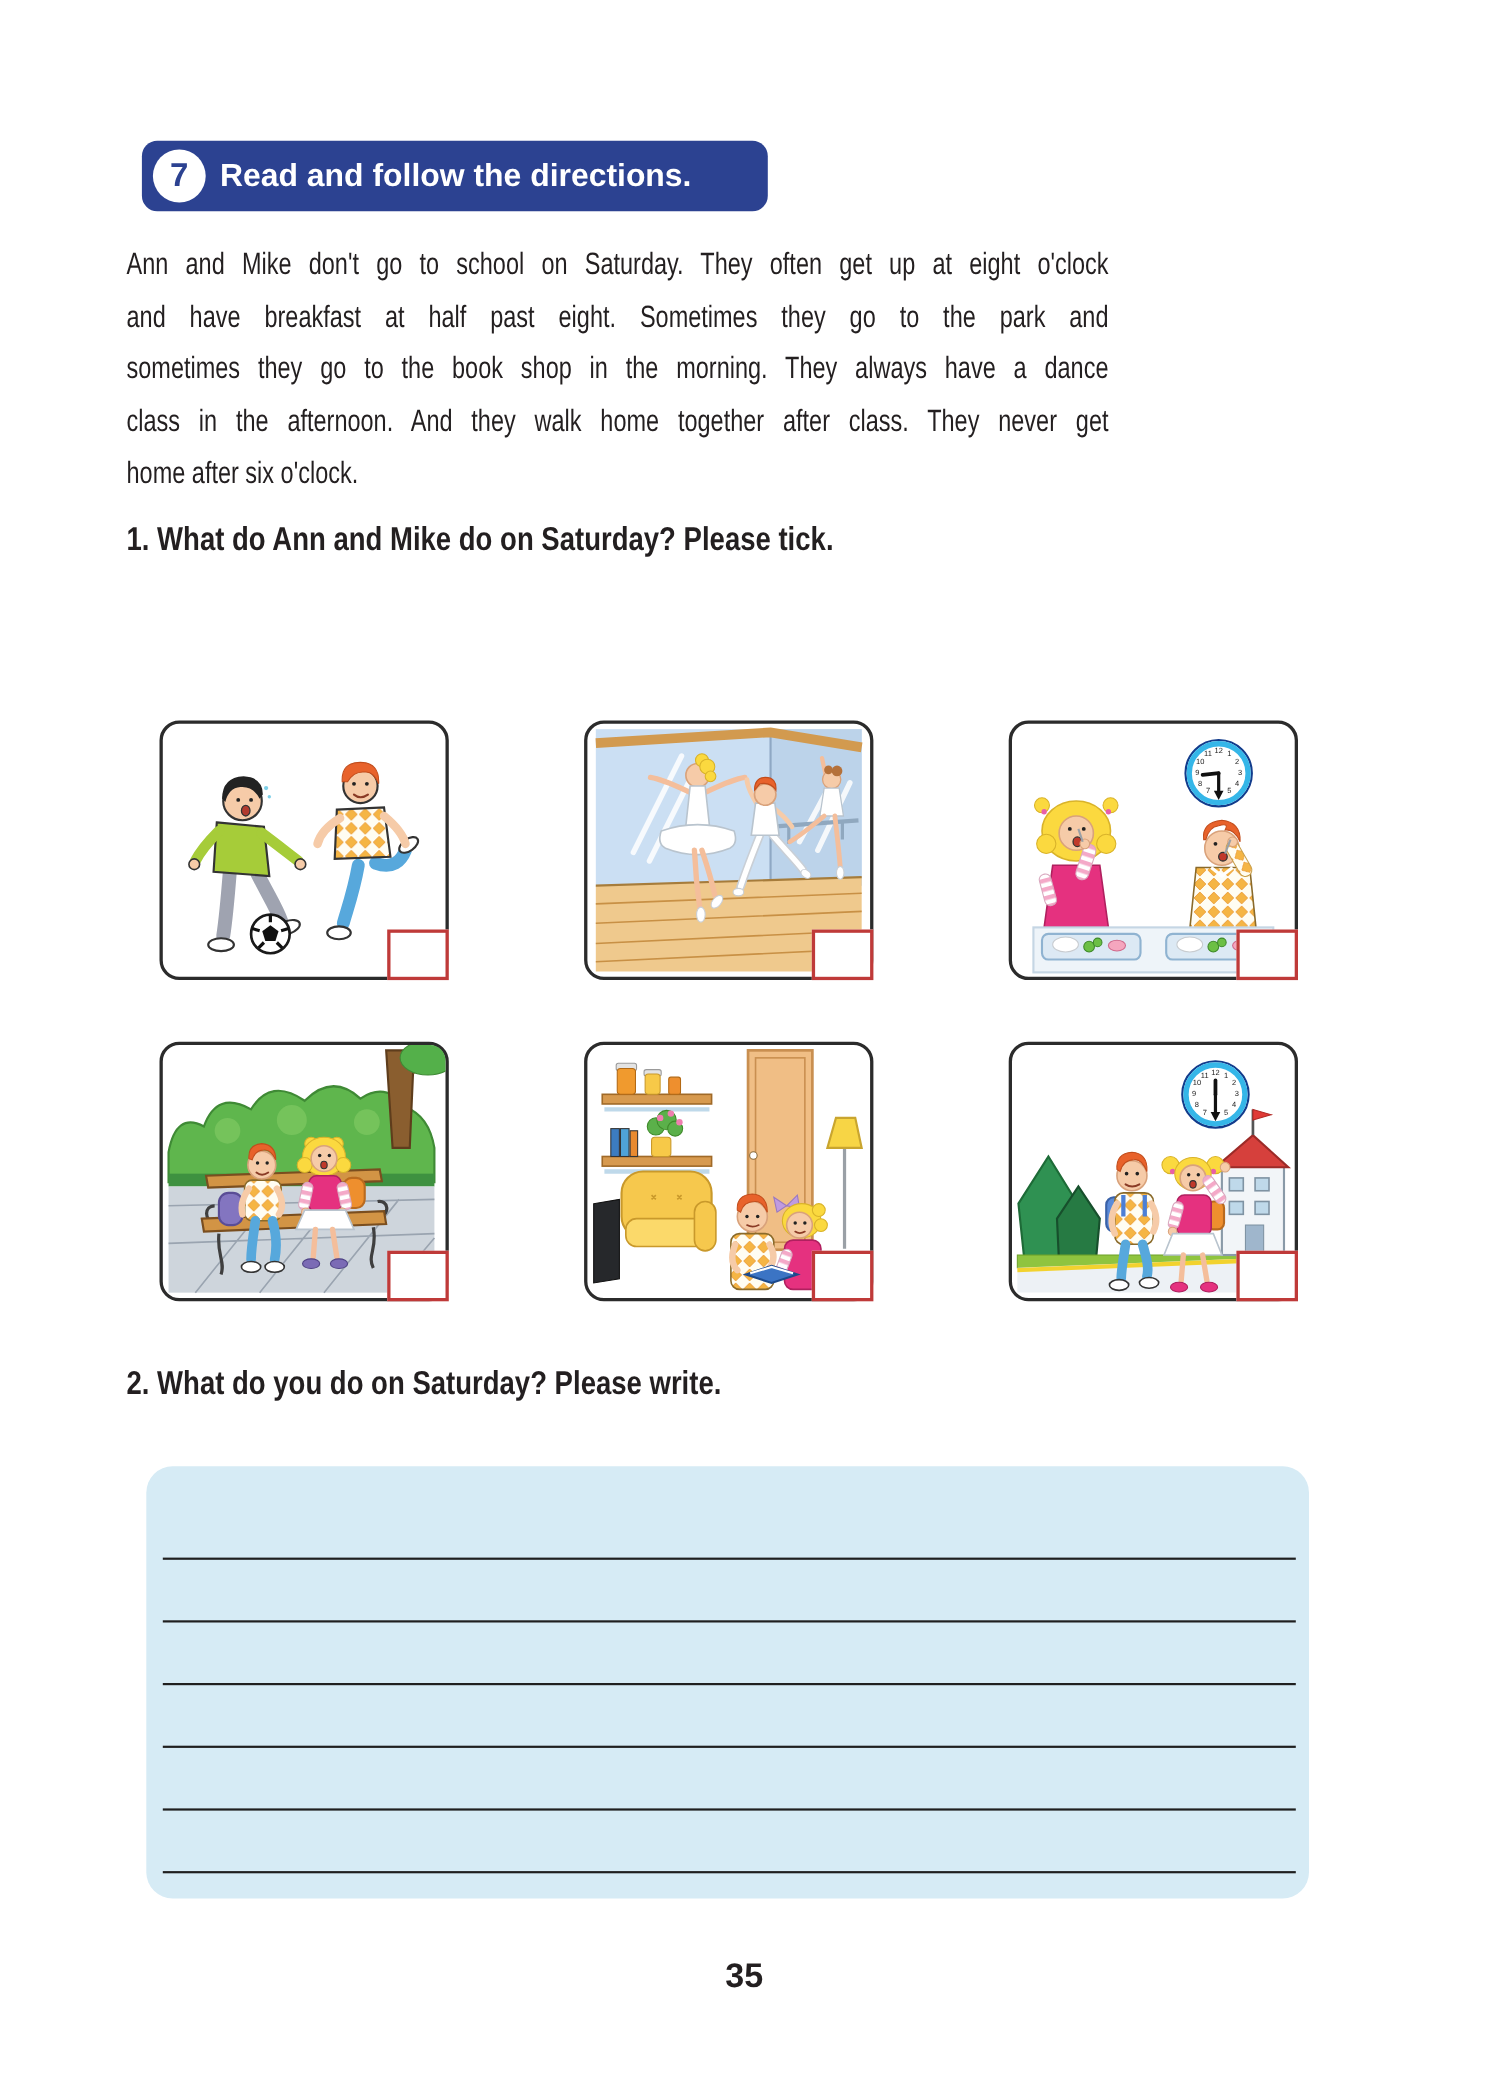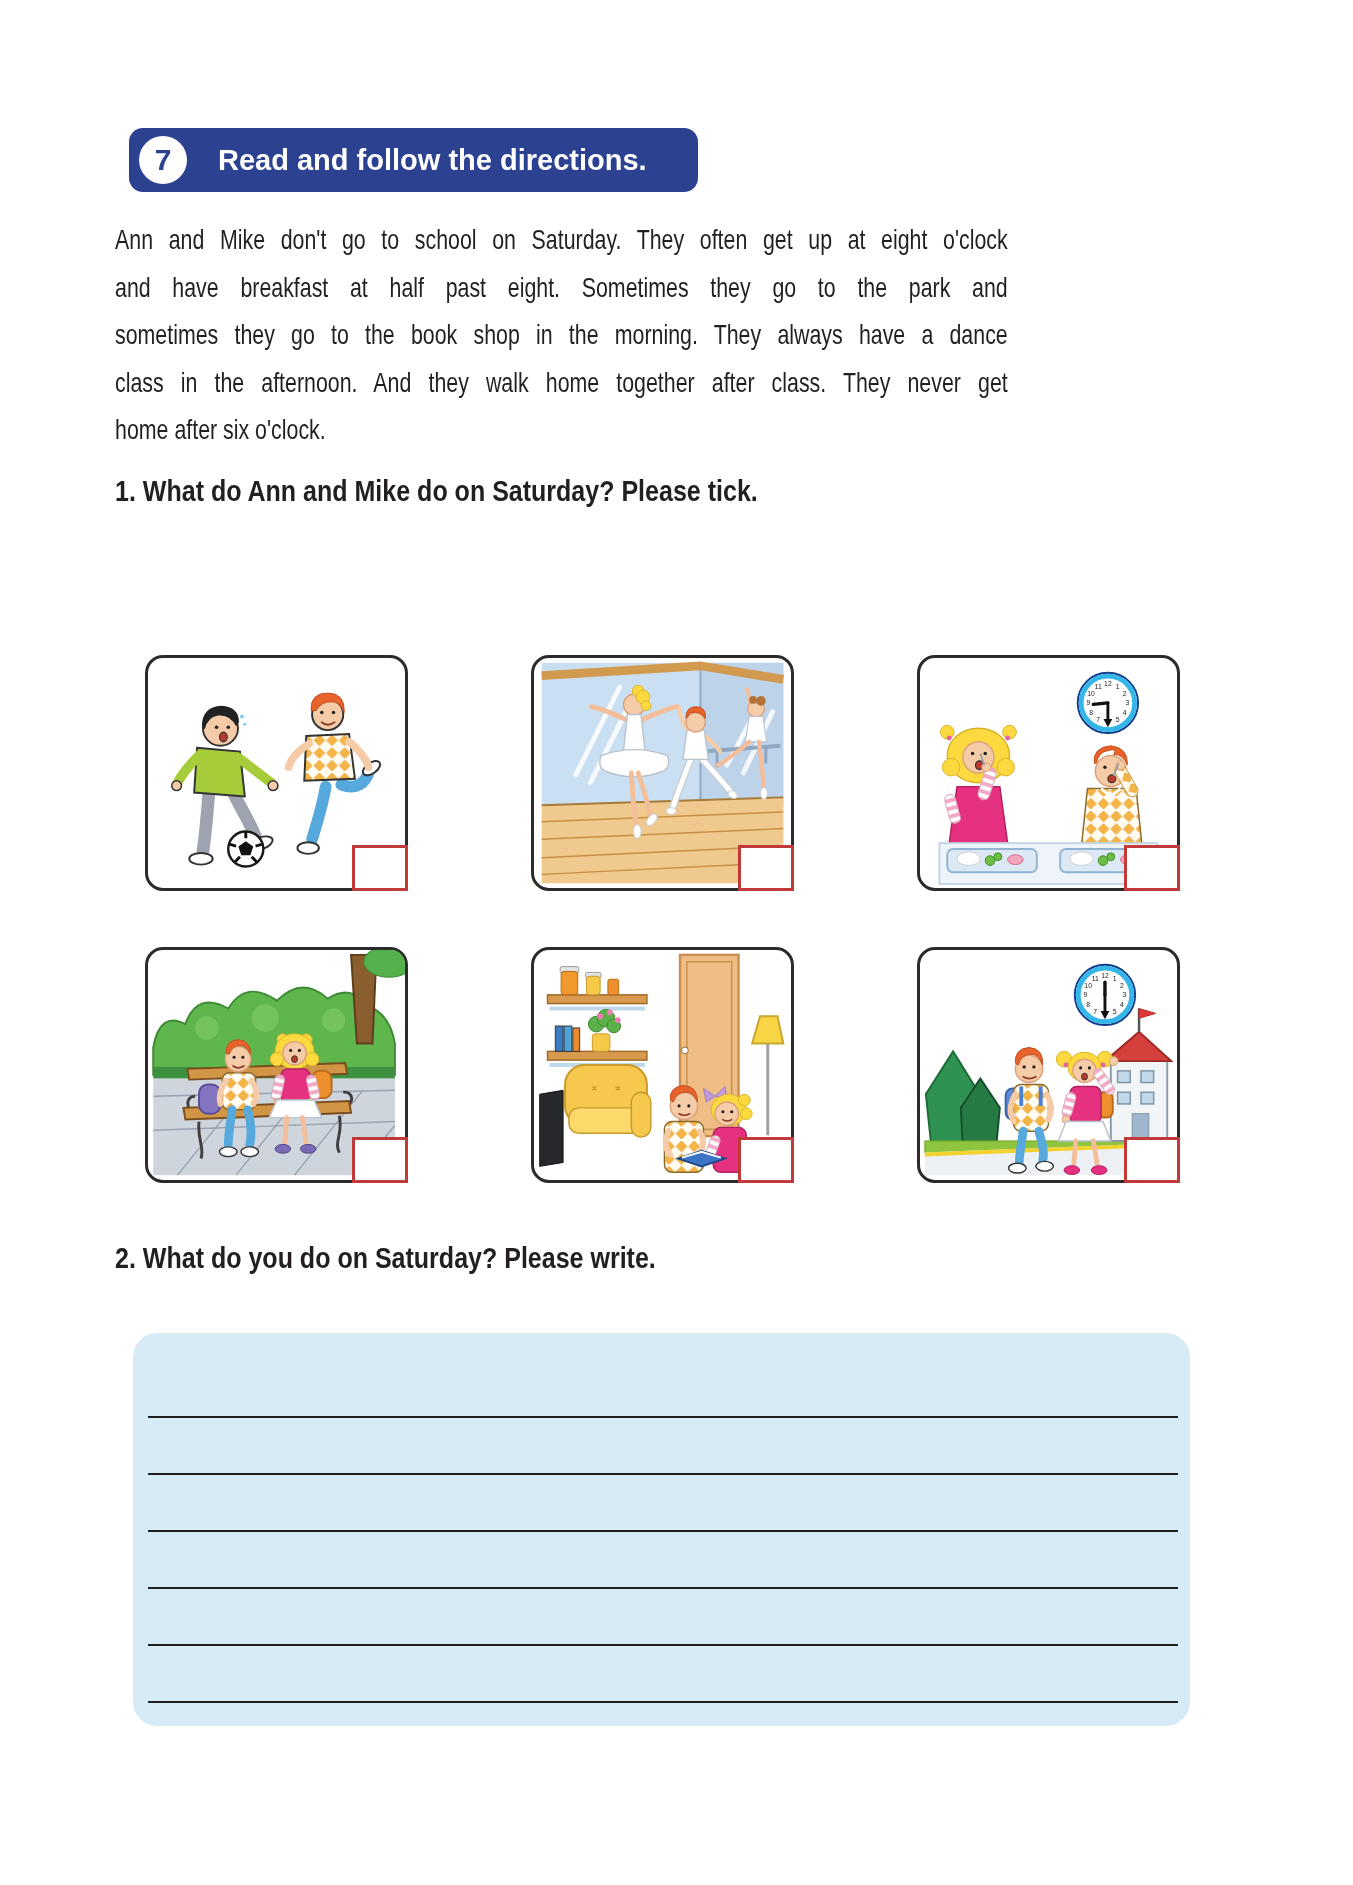--- a/index.html
+++ b/index.html
@@ -10,21 +10,21 @@
   
   .banner{
     position:absolute;left:129px;top:128px;width:569px;height:64px;
     background:#2c4291;border-radius:14px;display:flex;align-items:center;
   }
   .badge{
     width:48px;height:48px;border-radius:50%;background:#fff;margin-left:10px;
     display:flex;align-items:center;justify-content:center;
     font-weight:bold;font-size:30px;color:#2c4291;flex:0 0 auto;
   }
-  .banner-title{color:#fff;font-weight:bold;font-size:29px;margin-left:31px;white-space:nowrap;}
+  .banner-title{color:#fff;font-weight:bold;font-size:29px;margin-left:13px;white-space:nowrap;}
   
   .passage{
     position:absolute;left:115px;top:216px;width:1170px;
     transform:scaleX(0.763);transform-origin:0 0;
     font-size:28px;line-height:47.5px;color:#231f20;
   }
   .pline{text-align:justify;text-align-last:justify;height:47.5px;white-space:normal;}
   .pline.last{text-align-last:left;}
   
   .q-heading{
@@ -485,14 +485,15 @@
 
   <div class="write-panel">
     <div class="wline" style="top:83px;"></div>
     <div class="wline" style="top:140px;"></div>
     <div class="wline" style="top:197px;"></div>
     <div class="wline" style="top:254px;"></div>
     <div class="wline" style="top:311px;"></div>
     <div class="wline" style="top:368px;"></div>
   </div>
 
+  <div class="page-num">35</div>
 
 </div>
 
 </body></html>

